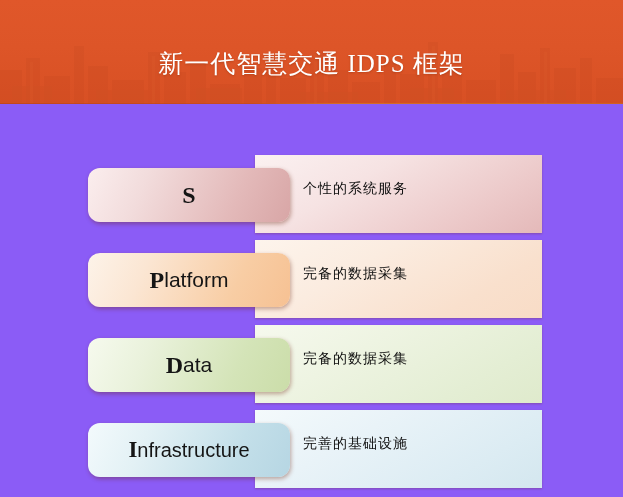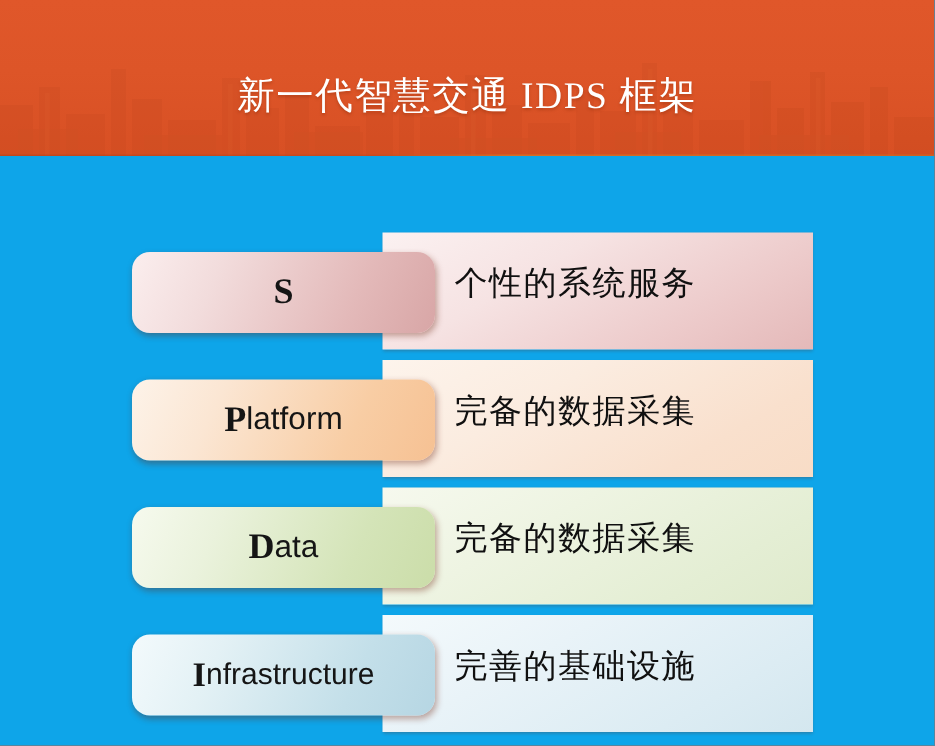--- a/index.html
+++ b/index.html
@@ -12,21 +12,21 @@
     height: 497px;
     overflow: hidden;
     font-family: "Liberation Sans", "DejaVu Sans", sans-serif;
     background: #d65323;
   }
 
   #stage {
     position: relative;
     width: 623px;
     height: 497px;
-    background: #0ea5e9;
+    background: #8b5cf6;
     overflow: hidden;
   }
 
   
   #header {
     position: absolute;
     left: 0;
     top: 0;
     width: 623px;
     height: 104px;
@@ -121,21 +121,21 @@
   }
   .desc {
     position: absolute;
     left: 303px;
     top: 0;
     height: 68px;
     display: flex;
     align-items: center;
     color: #101010;
     font-family: "DejaVu Sans", "Liberation Sans", sans-serif;
-    font-size: 22px;
+    font-size: 14px;
     letter-spacing: 1px;
     white-space: nowrap;
   }
 
   
   #row-0 { top: 155px; }
   #row-1 { top: 240px; }
   #row-2 { top: 325px; }
   #row-3 { top: 410px; }
 

